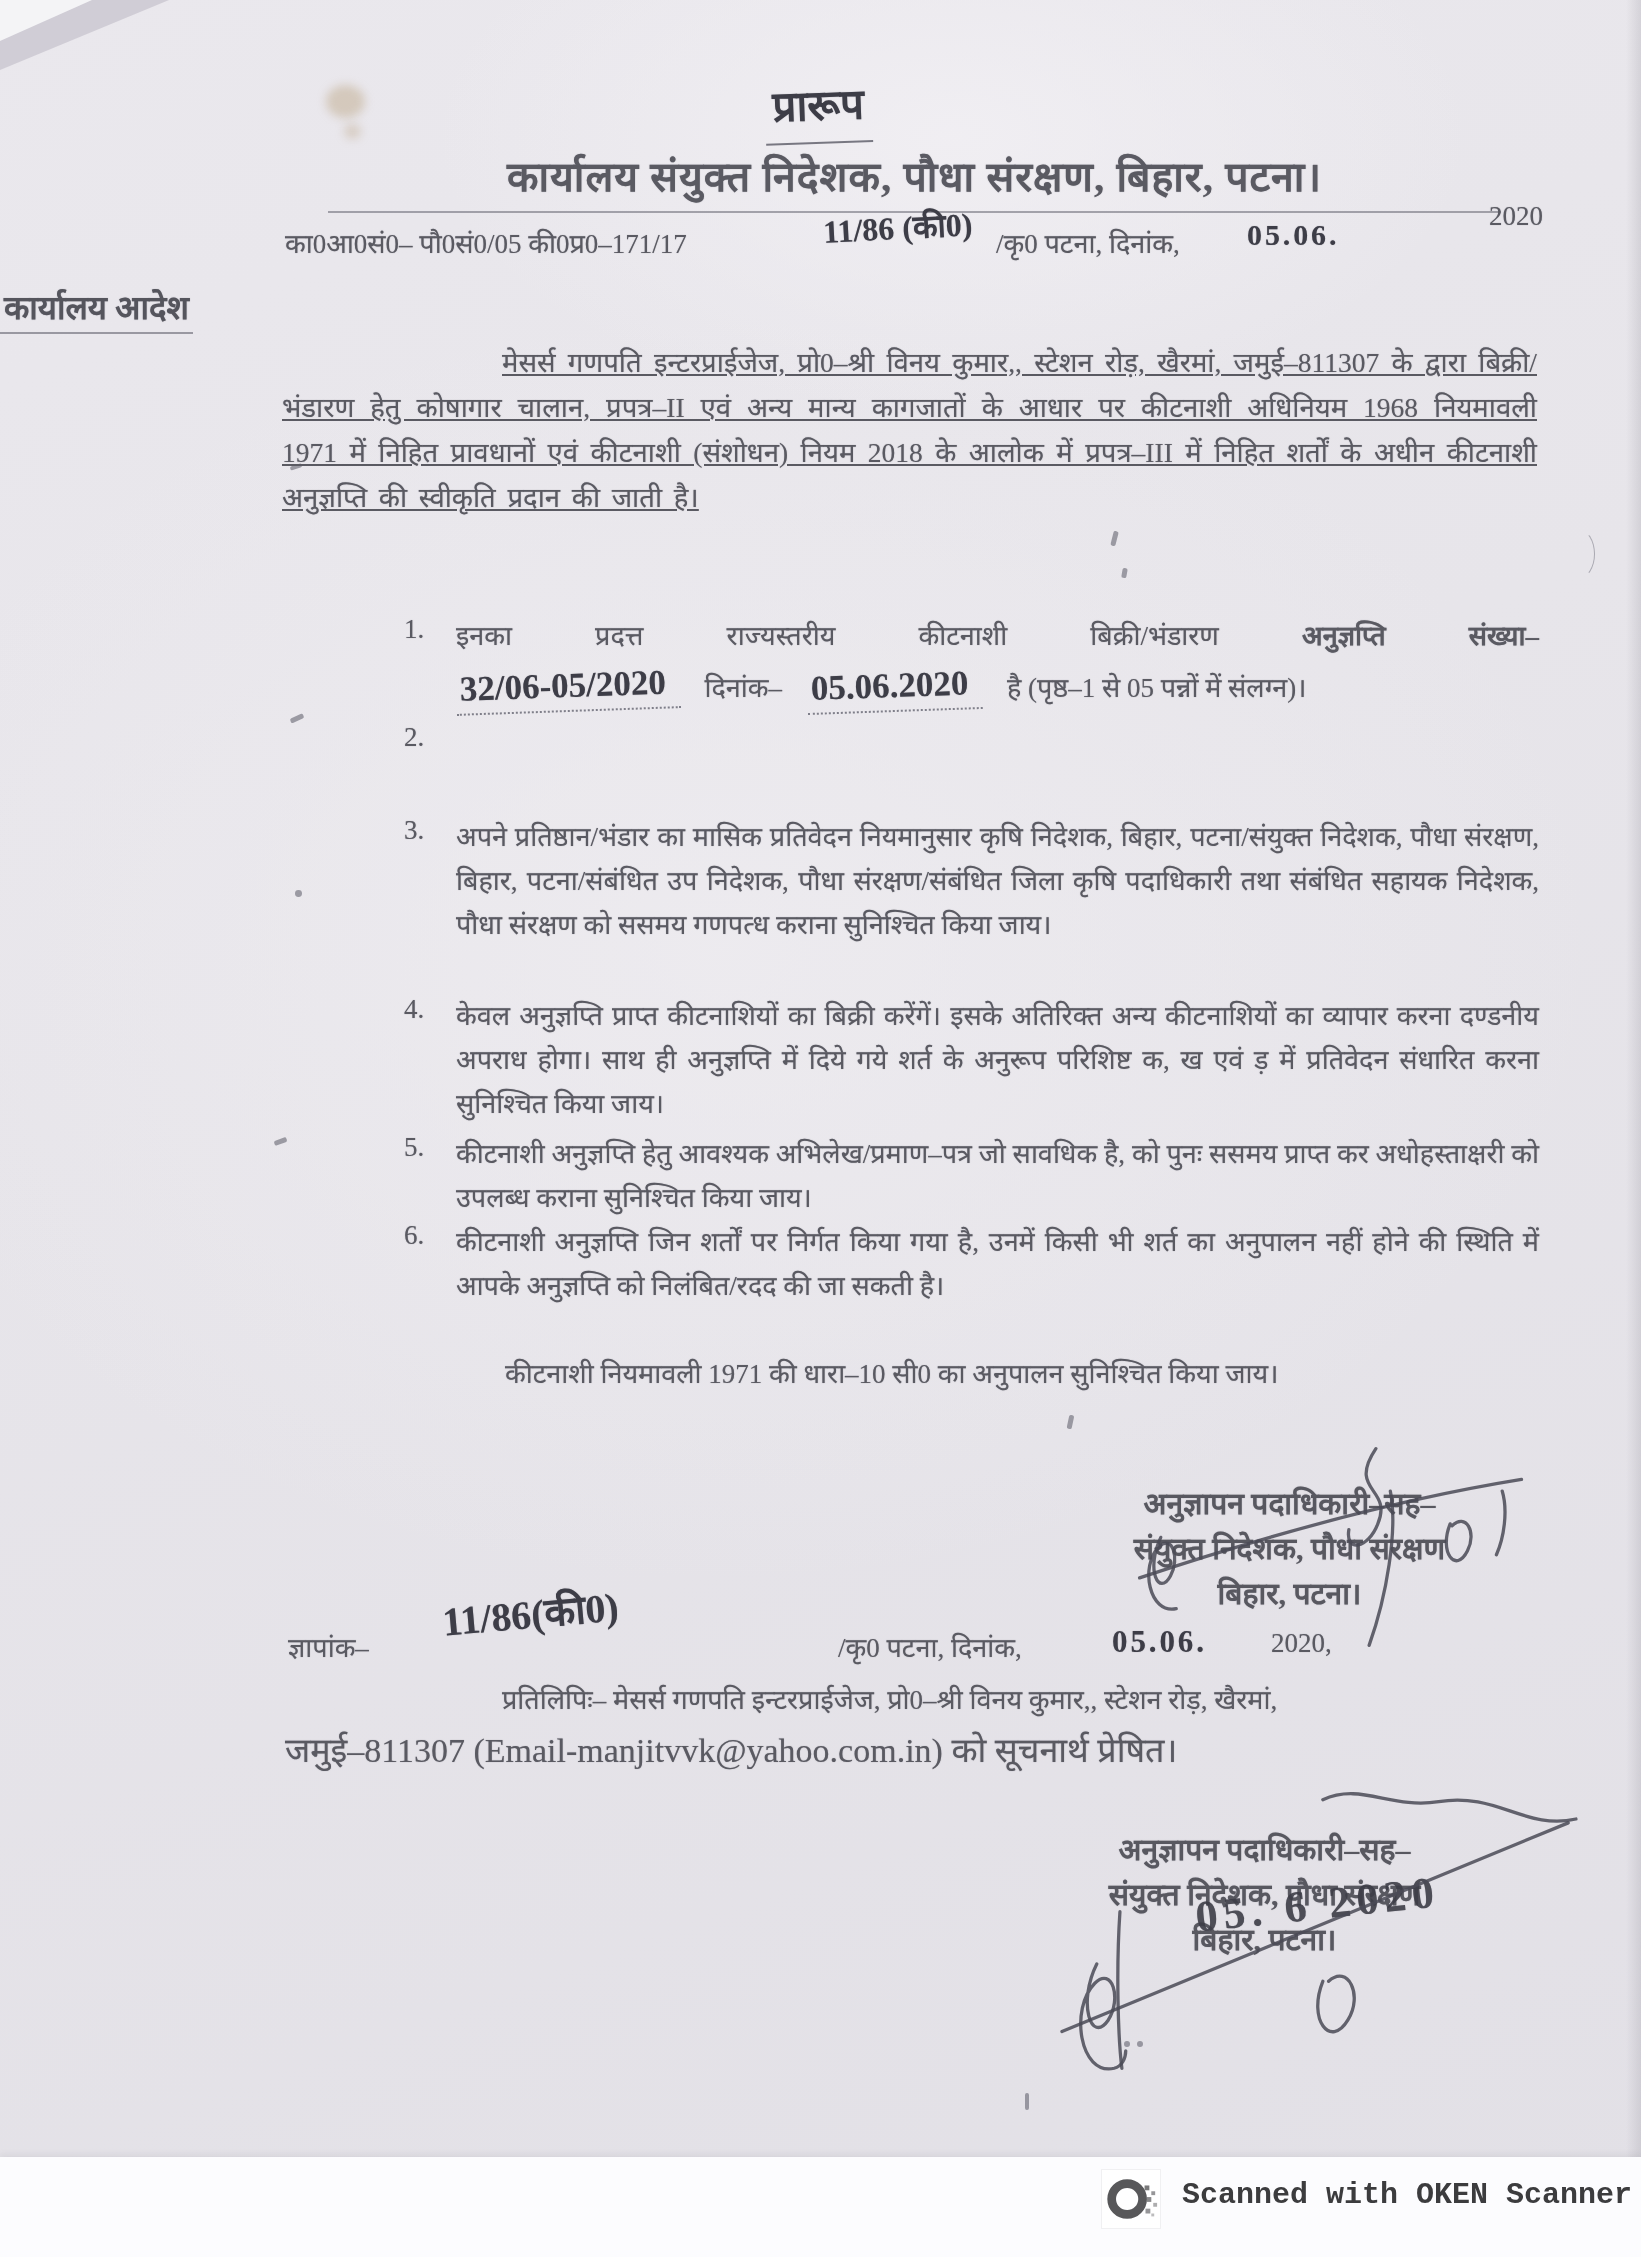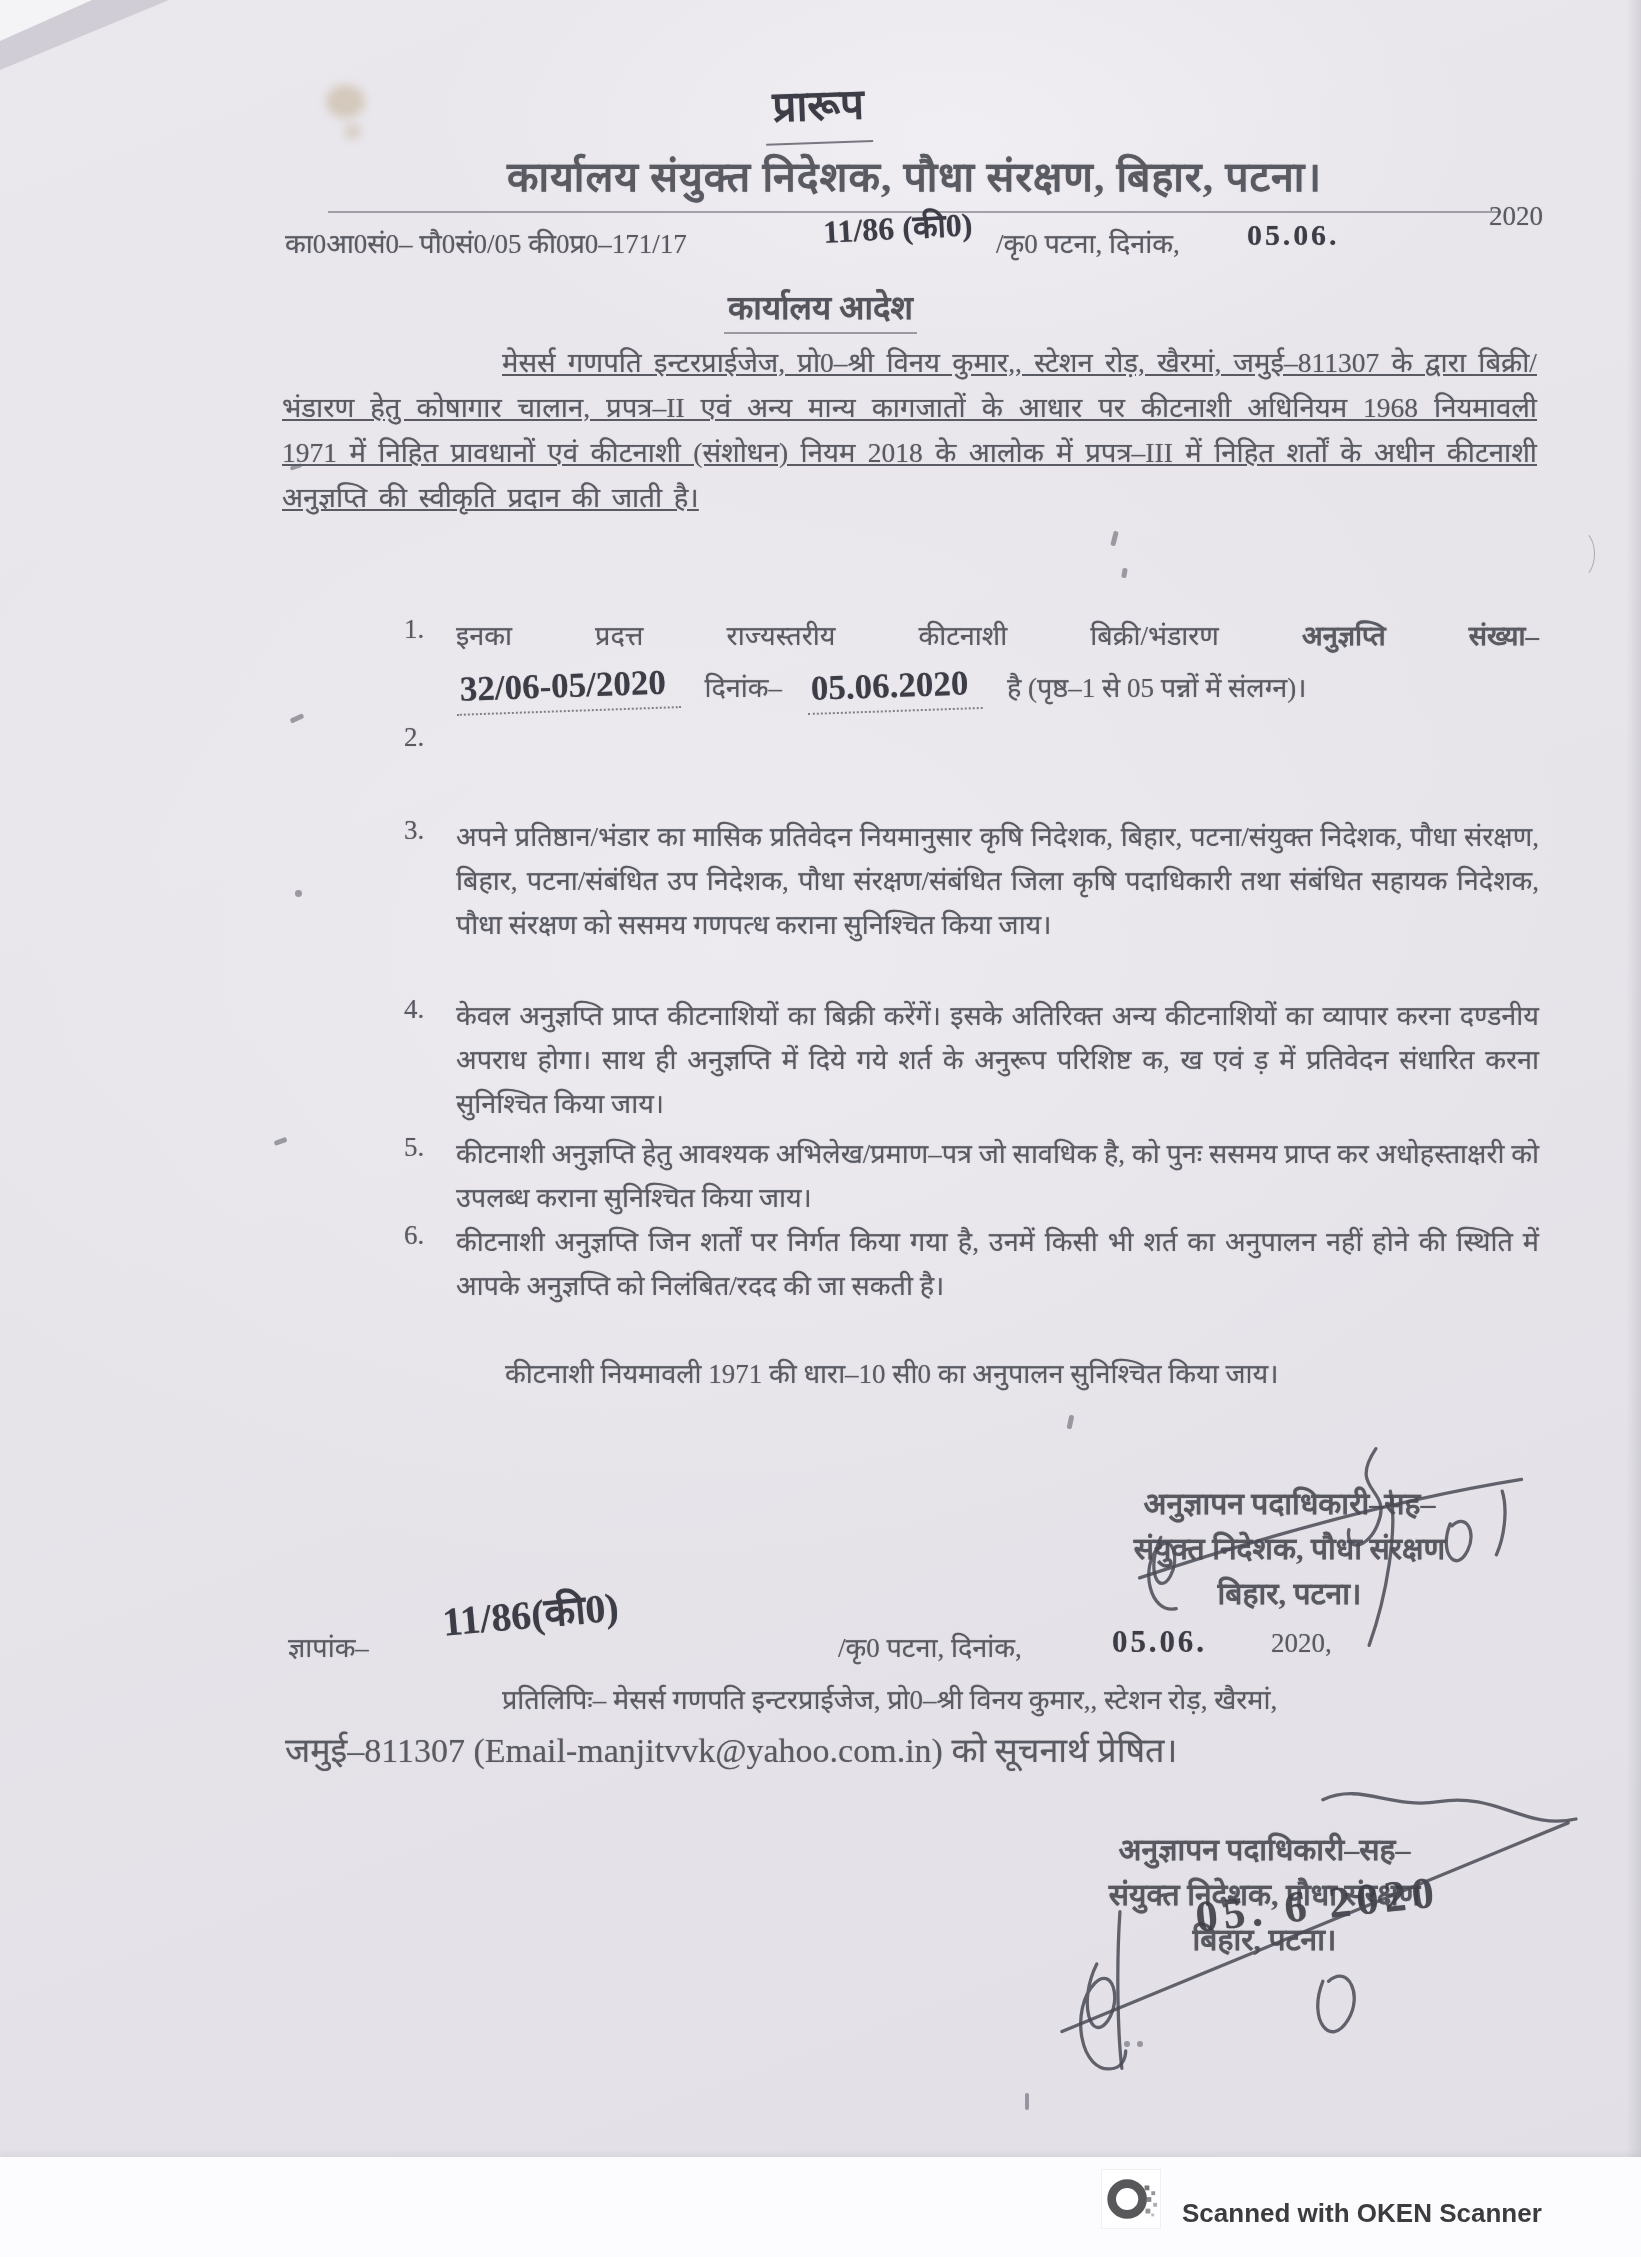--- a/index.html
+++ b/index.html
@@ -21,21 +21,21 @@
            border-bottom:2.9px solid rgba(80,80,92,.75); padding:0 7.7px 9.7px 7.7px; }
   .office-title { top:147px; left:328px; width:1173px; font-size:41px; font-weight:bold;
            text-align:center; letter-spacing:1px; padding-bottom:7.7px;
            border-bottom:2.9px solid rgba(88,88,100,.5); }
   .ref-prefix { top:224px; left:285px; font-size:27px; }
   .ref-hand-no { top:205px; left:823px; font-size:32px; transform:rotate(-3deg); }
   .ref-place { top:224px; left:996px; font-size:27px; }
   .ref-hand-date { top:218px; left:1247px; font-size:30px; letter-spacing:2.9px; }
   .ref-year { top:201px; left:1489px; font-size:27px; }
 
-  .order-heading { top:284px; left:0; width:1641px; text-align:center; }
+  .order-heading { top:284px; left:0; width:1641px; text-align:left; }
   .order-heading span { font-size:33px; font-weight:bold; color:#55555d;
            border-bottom:2.9px solid rgba(88,88,100,.55); padding:0 3.9px 5.8px 3.9px;
            text-shadow:0 0 1px rgba(92,92,104,.55); }
 
   .intro { top:340px; left:282px; width:1255px; font-size:27.5px; line-height:45px;
            text-align:justify; text-indent:220px; word-spacing:4.8px;text-decoration:underline; }
 
   .li-num { position:absolute; left:404px; width:44px; font-size:27px;
             color:#5a5a62; text-shadow:0 0 1px rgba(92,92,104,.55); }
   .li-text { position:absolute; left:456px; width:1083px; font-size:27px; line-height:44px;
@@ -75,22 +75,22 @@
   .speck { position:absolute; background:rgba(90,90,102,.55); border-radius:1.9px; }
   .arc   { position:absolute; border:1.9px solid rgba(96,96,108,.45); border-color:transparent rgba(96,96,108,.45) transparent transparent; border-radius:50%; }
   .edge-shade { position:absolute; top:0; right:0; width:15.4px; height:2158px;
                 background:linear-gradient(to left, rgba(120,118,130,.18), rgba(120,118,130,0)); }
 
   
   .scan-bar { position:absolute; left:0; bottom:0; width:1641px; height:100px; background:#fcfcfe;
               box-shadow:0 -2.9px 5.8px rgba(80,80,95,.08); }
   .oken-box { position:absolute; left:1101px; top:2169px; width:60px; height:60px;
               background:#ffffff; border:1px solid #f0f0f2; }
-  .scan-text { position:absolute; left:1182px; top:2178px; font-family:Liberation Sans, sans-serif;
-               font-size:26px; font-weight:bold; color:#3c3c3e;margin-top:20px; }
+  .scan-text { position:absolute; left:1182px; top:2178px; font-family:Liberation Mono, monospace;
+               font-size:30px; font-weight:bold; color:#3c3c3e; }
 </style>
 </head>
 <body>
 
 <div id="page">
 
   <div class="fold1"></div>
   <div class="fold2"></div>
   <div class="edge-shade"></div>
   <div class="stain" style="top:85px; left:326px; width:39px; height:33px; background:rgba(168,138,88,.32);"></div>

